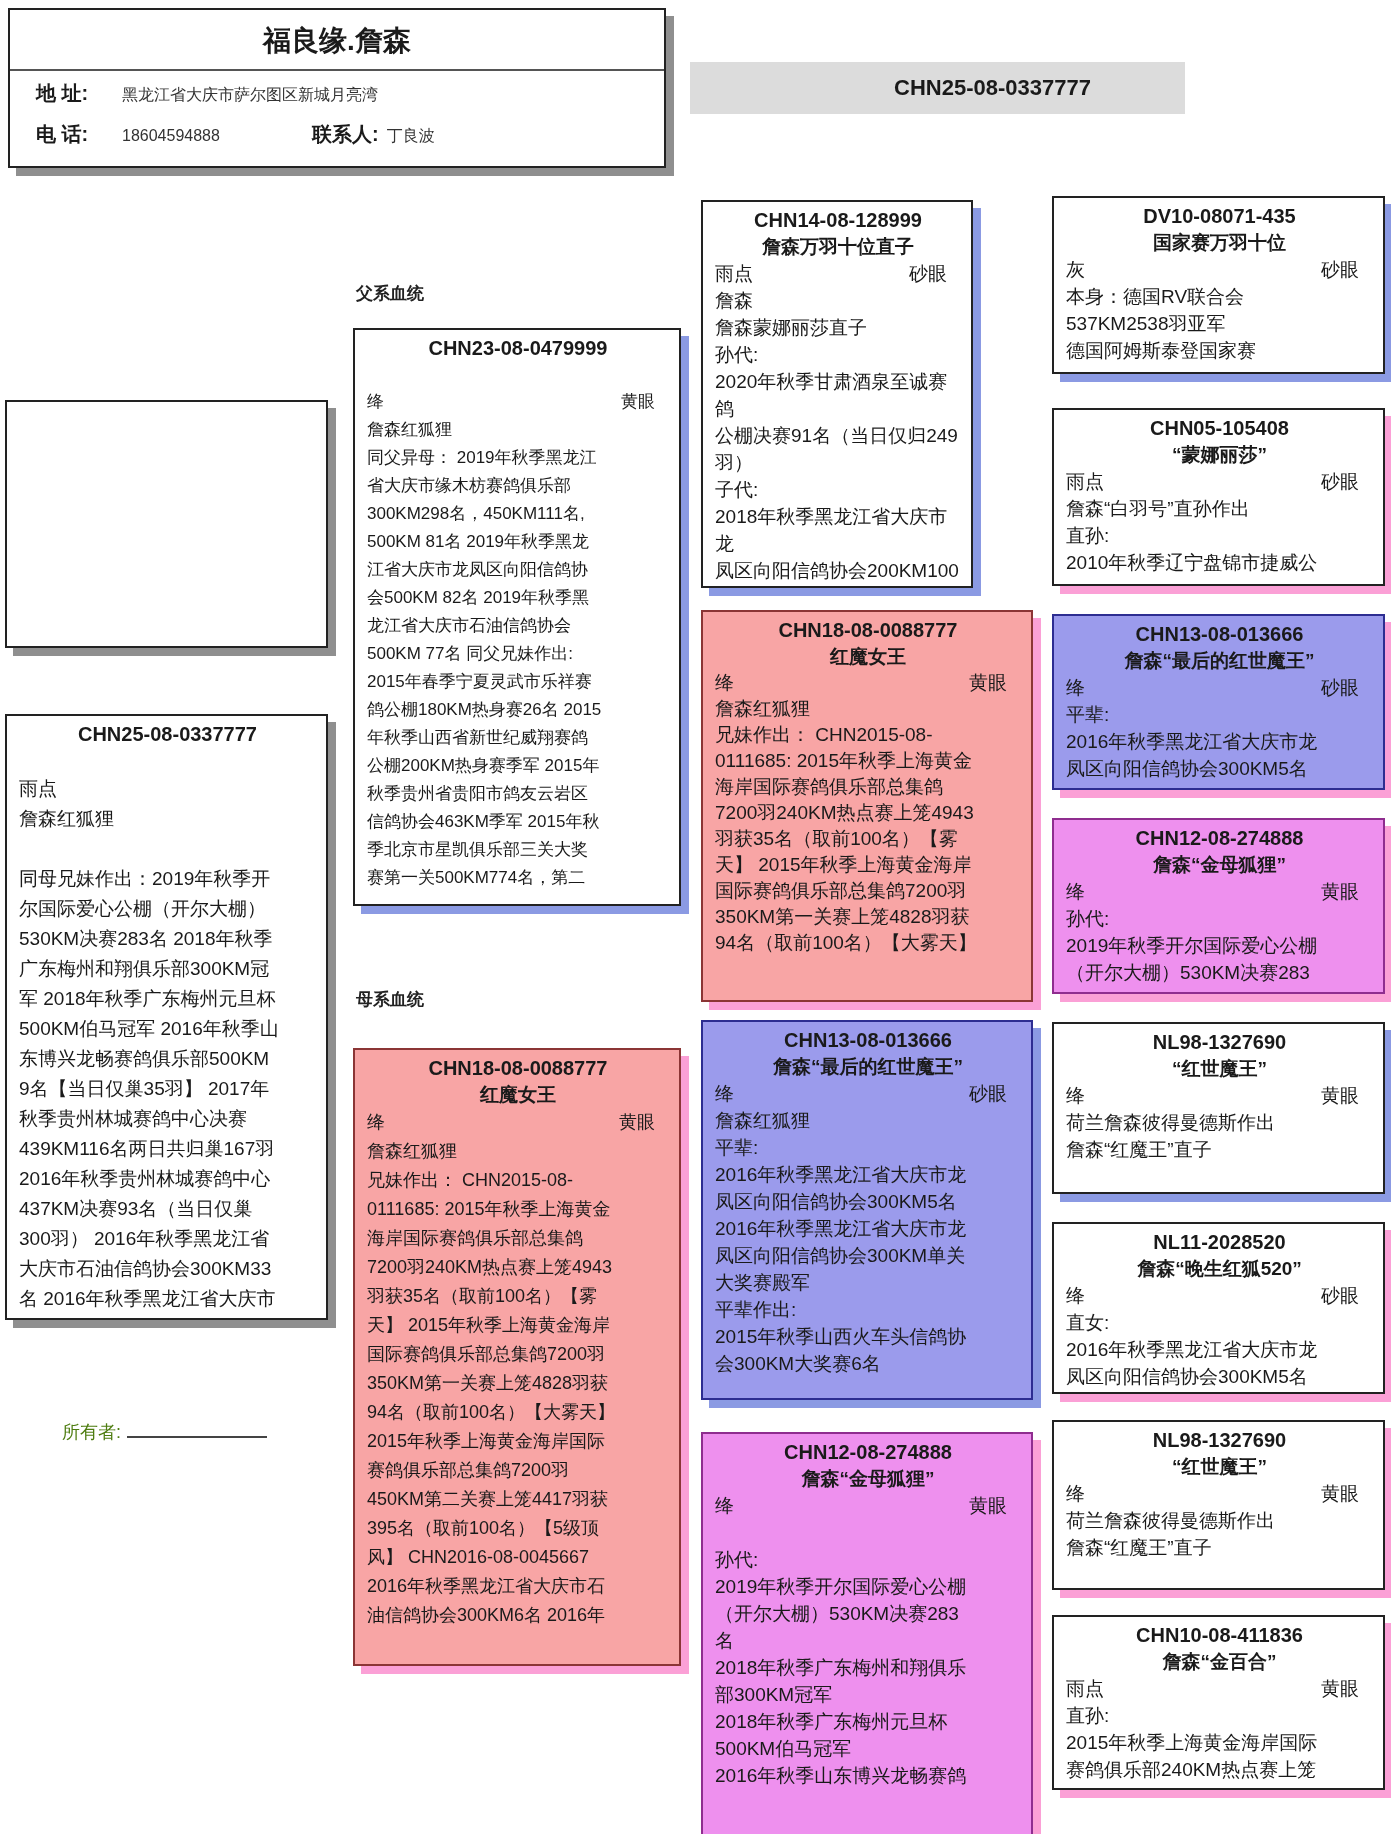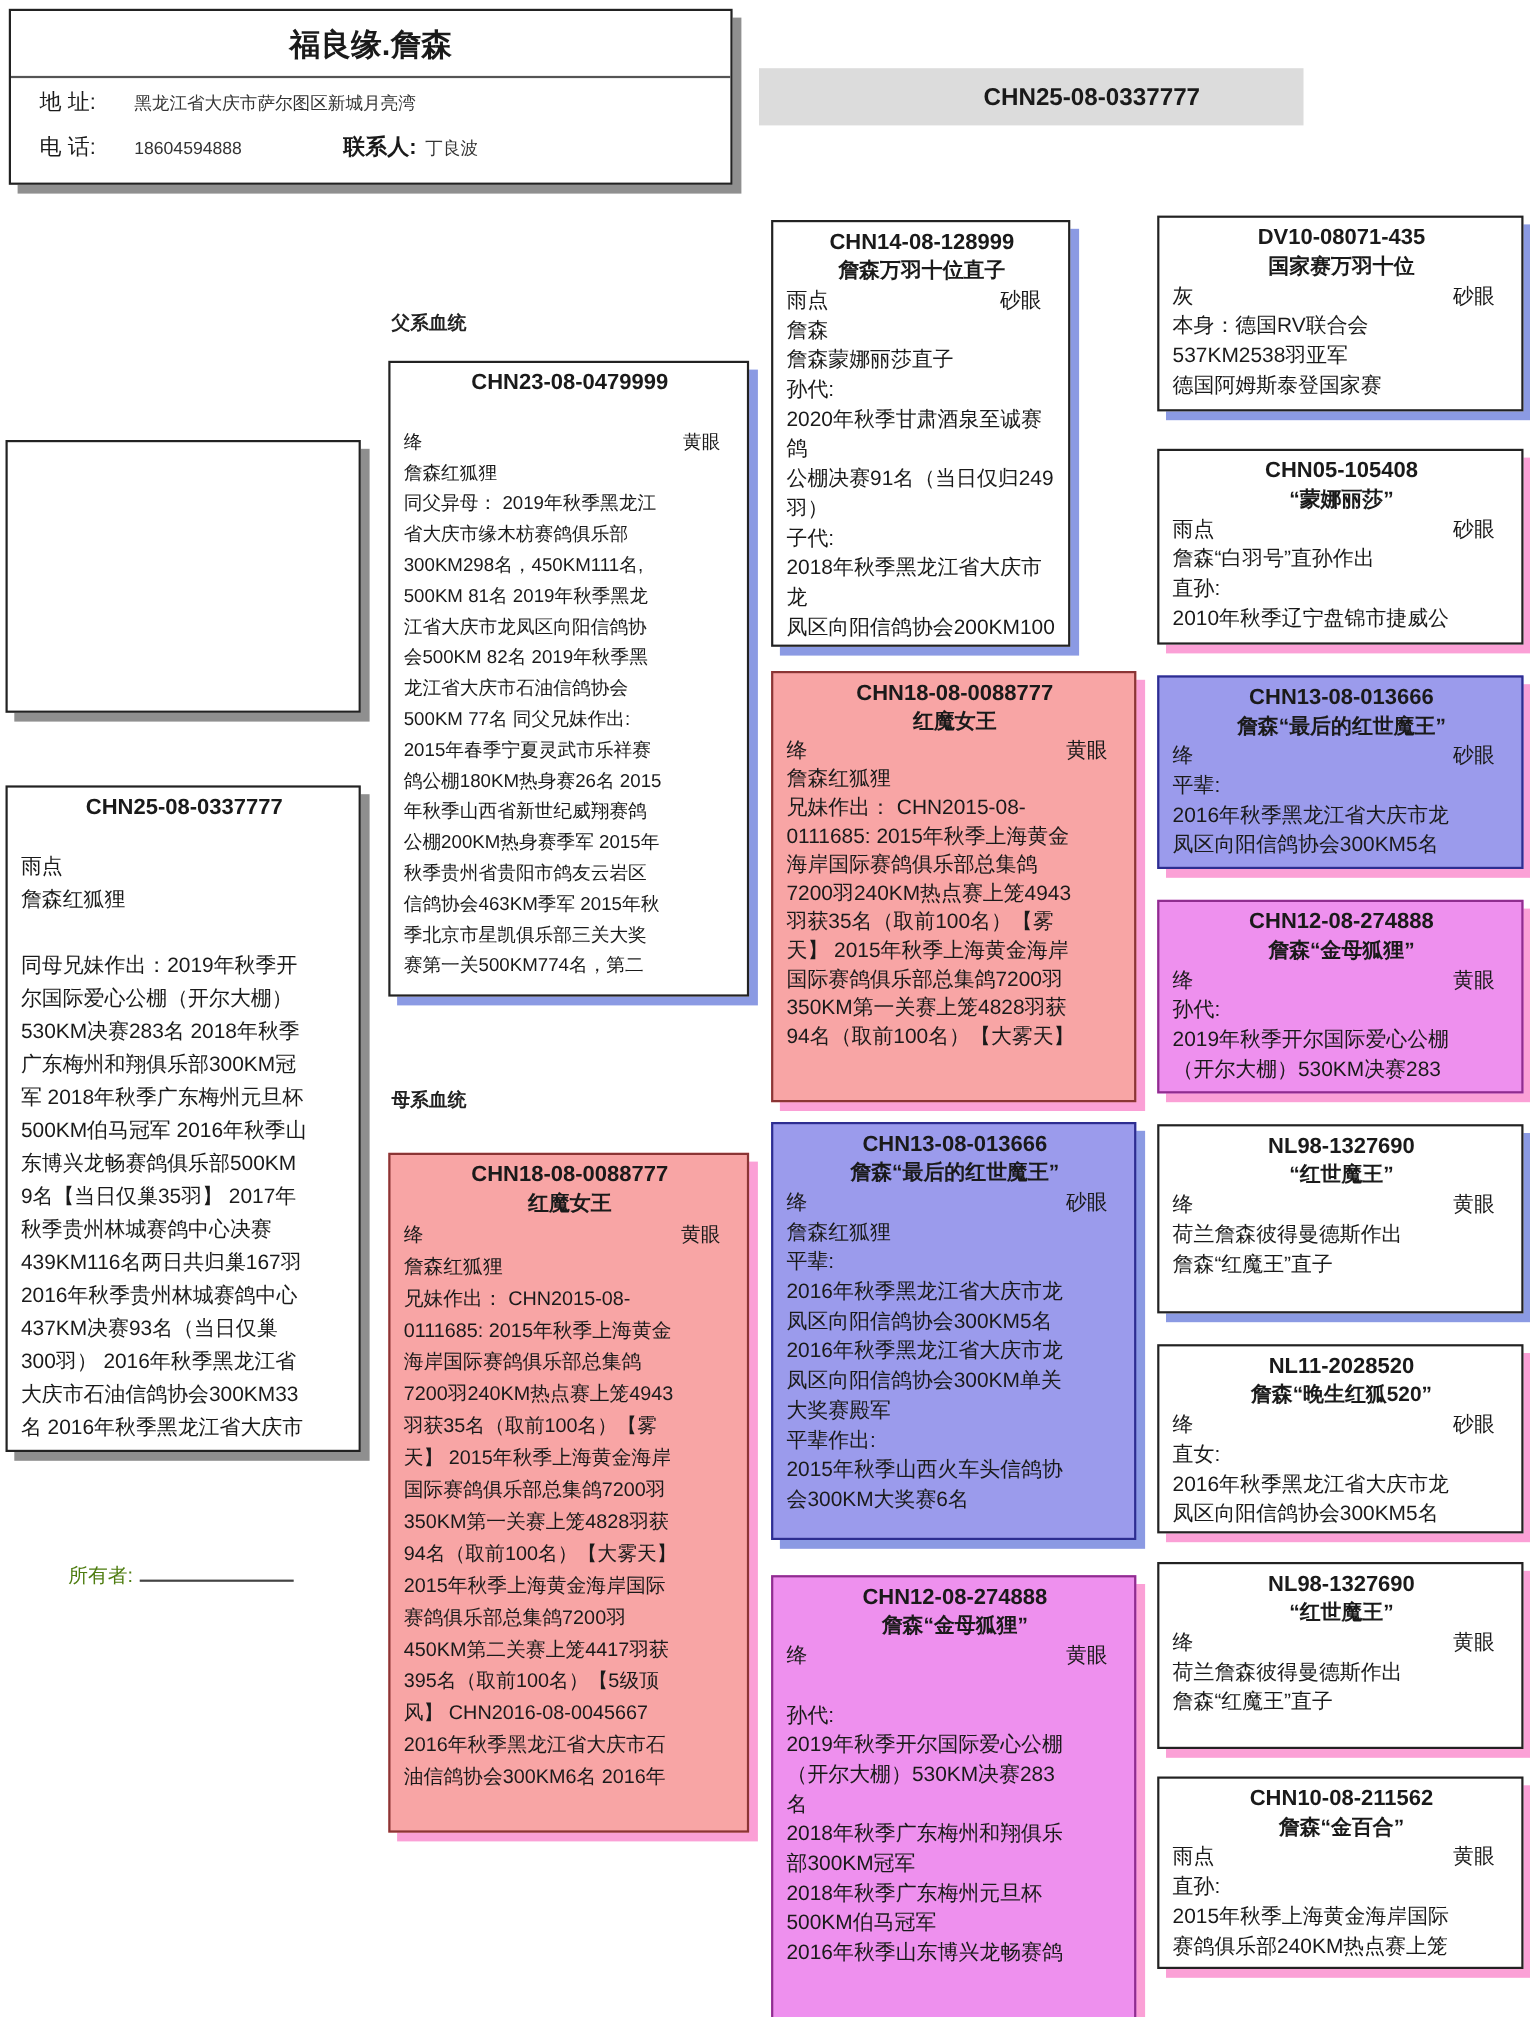--- a/index.html
+++ b/index.html
@@ -6,21 +6,21 @@
   .page{position:relative;width:1391px;height:1834px;background:#fff;overflow:hidden;
         font-family:"Liberation Sans","DejaVu Sans",sans-serif;color:#1a1a1a;}
 
   
   #header-box{position:absolute;left:8px;top:8px;width:658px;height:160px;background:#fff;
               border:2px solid #222;box-shadow:8px 8px 0 #8f8f8f;box-sizing:border-box;}
   .loft-title{font-size:28px;font-weight:bold;text-align:center;padding:12px 0 9px 0;
               border-bottom:2px solid #555;}
   .contact{padding:8px 0 0 26px;font-size:16px;}
   .crow{display:flex;align-items:baseline;line-height:29px;}
-  .clabel{font-size:20px;font-weight:normal;width:86px;flex:none;}
+  .clabel{font-size:20px;font-weight:bold;width:86px;flex:none;}
   .clabel2{font-size:20px;font-weight:bold;margin-right:8px;flex:none;margin-top:11px;}
   .cvalue{color:#333;}
   .cvalue.tel{width:190px;flex:none;}
 
   
   #banner{position:absolute;left:690px;top:62px;width:495px;height:52px;background:#dcdcdc;
           font-size:22px;font-weight:bold;line-height:52px;text-align:center;text-indent:110px;}
 
   
   .sec{position:absolute;font-size:17px;font-weight:bold;color:#222;}
@@ -327,21 +327,21 @@
     <div class="cname">“红世魔王”</div>
     <div class="row">
       <span>绛</span>
       <span>黄眼</span>
     </div>
     <div class="body">荷兰詹森彼得曼德斯作出
 詹森“红魔王”直子</div>
   </div>
 
   <div id="card-gg8" class="card sh-pink">
-    <div class="num">CHN10-08-211562</div>
+    <div class="num">CHN10-08-411836</div>
     <div class="cname">詹森“金百合”</div>
     <div class="row">
       <span>雨点</span>
       <span>黄眼</span>
     </div>
     <div class="body">直孙:
 2015年秋季上海黄金海岸国际
 赛鸽俱乐部240KM热点赛上笼</div>
   </div>
 

